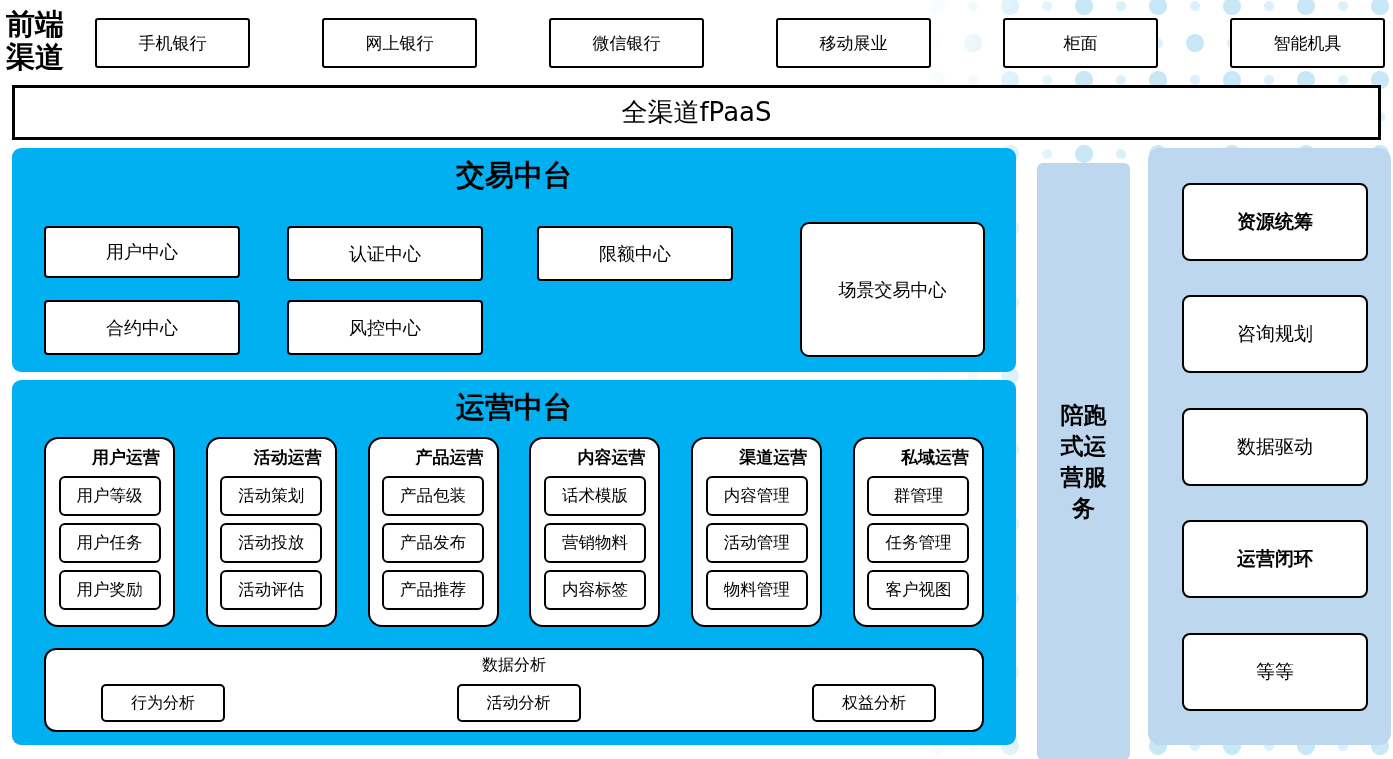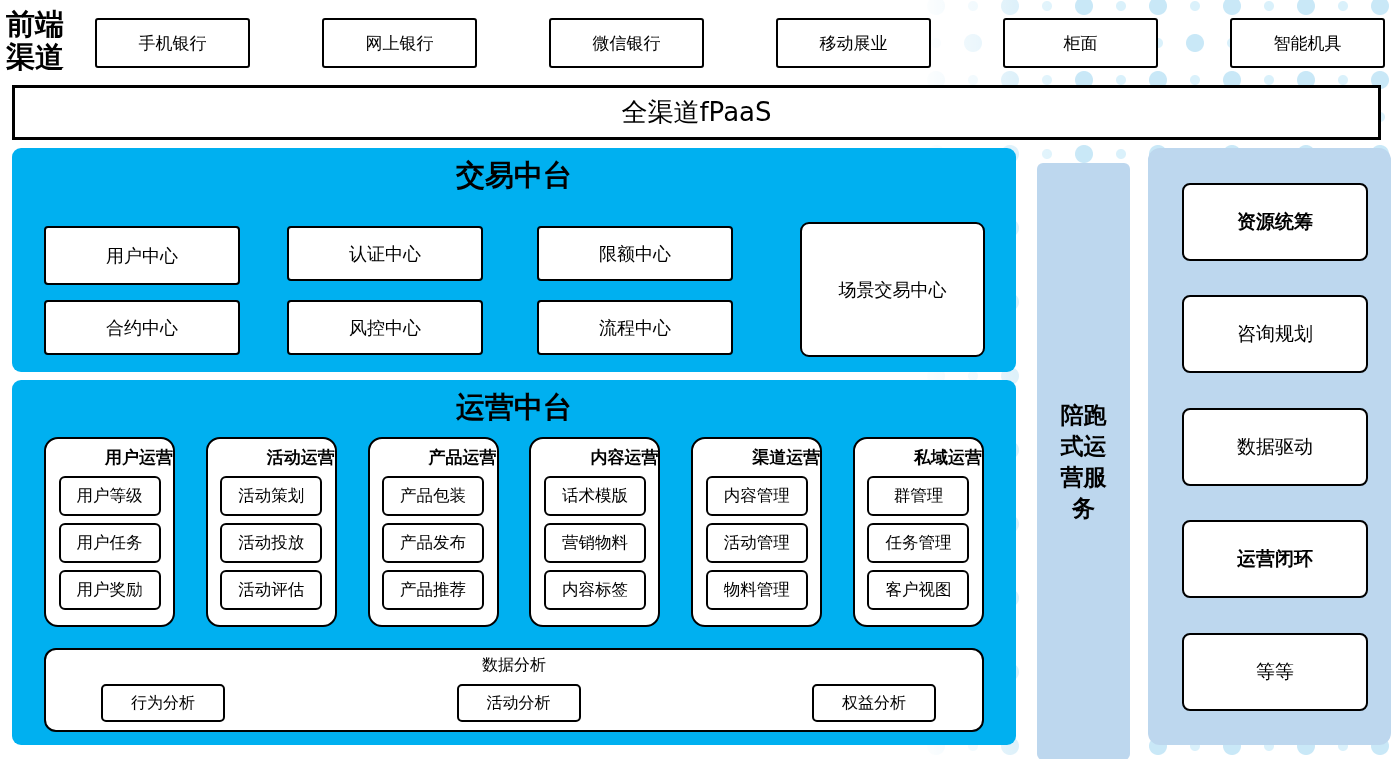--- a/index.html
+++ b/index.html
@@ -43,34 +43,34 @@
     font-size:26px; }
 
   
   .section { background:var(--blue); border-radius:9px; }
   .sec-title { position:absolute; left:0; right:0; top:8px; text-align:center; font-size:29px; }
   .tx { left:12px; top:148px; width:1004px; height:224px; }
   .ops { left:12px; top:380px; width:1004px; height:365px; }
 
   .wbox { position:absolute; background:#fff; border:2.5px solid #000; border-radius:4px;
     display:flex; align-items:center; justify-content:center; font-size:18px; }
-  .tx-b0 { left:32px;  top:78px;  width:196px; height:59px;text-align:center; }
+  .tx-b0 { left:32px;  top:78px;  width:196px; height:52px;text-align:center; }
   .tx-b1 { left:275px; top:78px;  width:196px; height:55px; }
   .tx-b2 { left:525px; top:78px;  width:196px; height:55px; }
   .tx-b3 { left:32px;  top:152px; width:196px; height:55px; }
   .tx-b4 { left:275px; top:152px; width:196px; height:55px; }
   .tx-b5 { left:525px; top:152px; width:196px; height:55px; }
   .scene { left:788px; top:74px; width:185px; height:135px; border-radius:9px; }
 
   
   .groups { position:absolute; left:32px; top:57px; width:940px;
     display:flex; justify-content:space-between; }
   .group { width:131px; height:190px; background:#fff; border:2.5px solid #000;
     border-radius:14px; padding-top:7px; }
-  .group-title { text-align:right; font-size:17px; font-weight:bold;padding-left:33px; }
+  .group-title { text-align:center; font-size:17px; font-weight:bold;padding-left:33px; }
   .group-item { width:102px; height:40px; margin:7px auto 0; background:#fff;
     border:2.2px solid #000; border-radius:6px;
     display:flex; align-items:center; justify-content:center; font-size:16.5px; }
 
   
   .analysis { position:absolute; left:32px; top:268px; width:940px; height:84px;
     background:#fff; border:2.5px solid #000; border-radius:12px; }
   .analysis-title { text-align:center; font-size:16px; margin-top:5px; }
   .analysis-row { position:absolute; left:55px; right:46px; top:34px;
     display:flex; justify-content:space-between; }
@@ -107,21 +107,20 @@
 
   <div class="layer fpaas">全渠道fPaaS</div>
 
   <div class="layer section tx">
     <div class="sec-title serif-bold">交易中台</div>
     <div class="wbox tx-b0">用户中心</div>
     <div class="wbox tx-b1">认证中心</div>
     <div class="wbox tx-b2">限额中心</div>
     <div class="wbox tx-b3">合约中心</div>
     <div class="wbox tx-b4">风控中心</div>
-    <div class="wbox tx-b5">流程中心</div>
     <div class="wbox scene">场景交易中心</div>
   </div>
 
   <div class="layer section ops">
     <div class="sec-title serif-bold">运营中台</div>
 
     <div class="groups">
       <div class="group">
         <div class="group-title">用户运营</div>
         <div class="group-item">用户等级</div>

